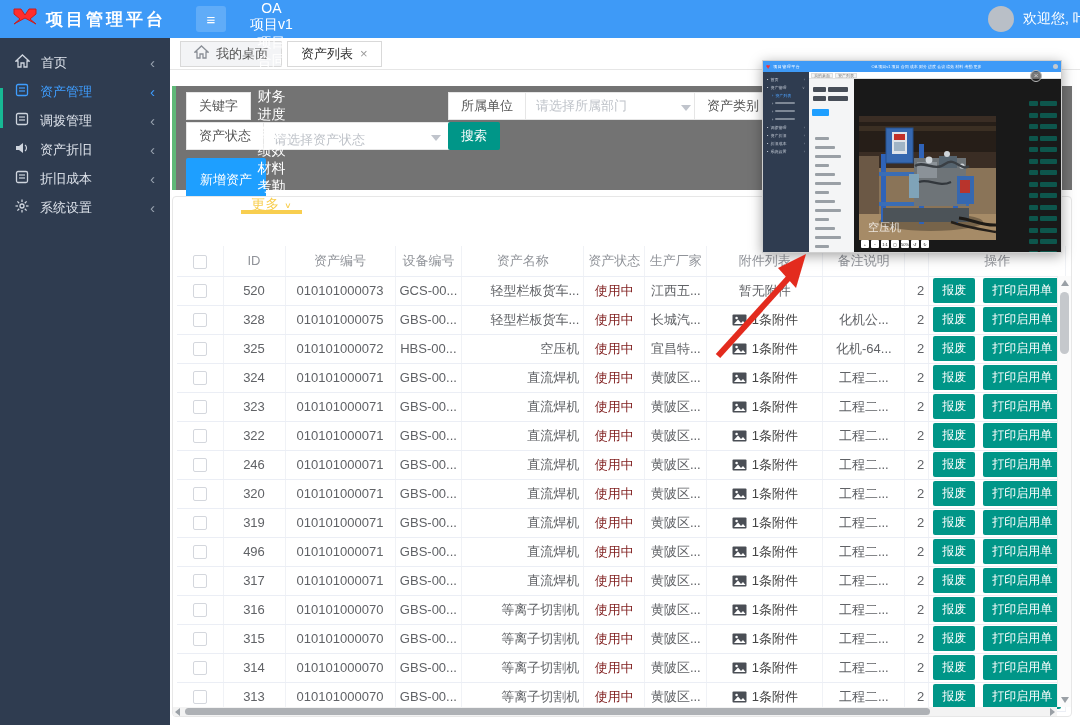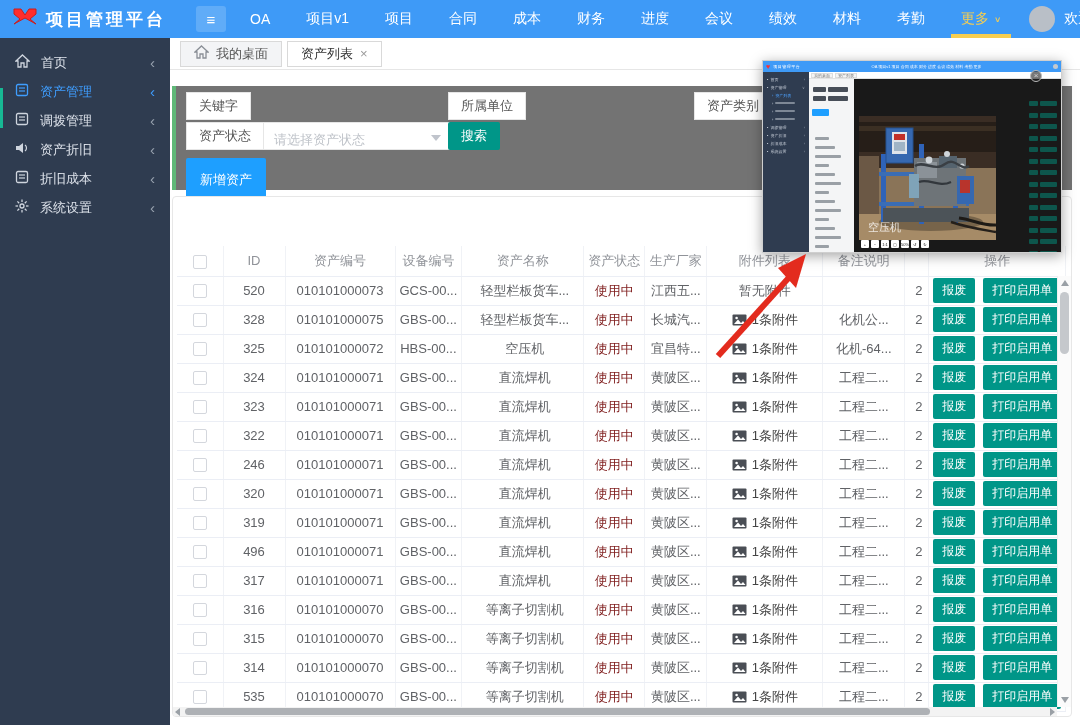--- a/index.html
+++ b/index.html
@@ -4,21 +4,21 @@
 <style>
   * { margin:0; padding:0; box-sizing:border-box; }
   html,body { width:1080px; height:725px; overflow:hidden; }
   body { font-family:"Liberation Sans","DejaVu Sans",sans-serif; background:#fff; position:relative; }
 
   
   .navbar { position:absolute; left:0; top:0; width:1080px; height:38px; background:#3E9AF7; display:flex; align-items:center; color:#fff; z-index:10; }
   .logo-area { display:flex; align-items:center; gap:8px; padding:0 12px; width:196px; flex:none; }
   .app-title { font-size:17px; font-weight:bold; letter-spacing:3px; white-space:nowrap; }
   .hamburger { width:30px; height:26px; background:rgba(255,255,255,.18); border-radius:3px; display:flex; align-items:center; justify-content:center; font-size:15px; margin-right:6px; flex:none; }
-  .nav-items { display:flex; align-items:center; height:100%; }
+  .nav-items { display:flex; align-items:center; height:100%;flex-direction:column; }
   .nav-item { padding:0 18px; font-size:14px; height:100%; display:flex; align-items:center; white-space:nowrap; cursor:default; }
   .nav-item.more { color:#F8CE4F; position:relative; gap:5px; }
   .nav-item.more .caret { font-size:10px; transform:scaleY(.8); }
   .nav-item.more::after { content:""; position:absolute; left:8px; right:8px; bottom:0; height:4px; background:#F8CE4F; }
   .user-area { margin-left:auto; display:flex; align-items:center; gap:9px; padding-left:10px; overflow:hidden; flex:none; width:102px; }
   .avatar { width:26px; height:26px; border-radius:50%; background:#b9bfc7; flex:none; }
   .welcome { font-size:14px; white-space:nowrap; }
 
   
   .sidebar { position:absolute; left:0; top:38px; width:170px; bottom:0; background:#2F3C50; z-index:5; padding-top:10px; }
@@ -48,21 +48,21 @@
   .btn { display:flex; align-items:center; justify-content:center; color:#fff; font-size:13px; border-radius:2px; cursor:pointer; border:none; font-family:inherit; }
   .btn-search { position:absolute; left:272px; top:36px; width:52px; height:28px; background:#009688; }
   .btn-add { position:absolute; left:10px; top:72px; width:80px; height:44px; background:#1E9FFF; }
 
   
   .table-card { position:absolute; left:2px; top:158px; right:8px; bottom:8px; border:1px solid #e7e7e7; border-radius:4px; background:#fff; overflow:hidden; }
   table { border-collapse:collapse; table-layout:fixed; position:absolute; left:4px; top:49px; }
   th, td { height:29px; font-size:13px; font-weight:normal; text-align:center; border-bottom:1px solid #ebeef5; border-right:1px solid #f0f2f6; overflow:hidden; white-space:nowrap; padding:0 4px; }
   th { color:#909399; height:30px; }
   td { color:#606266; }
-  td.left, th.left { text-align:center; padding-left:8px; }
+  td.left, th.left { text-align:right; padding-left:8px; }
   .status-ok { color:#7f1d1d; }
   .cb { width:14px; height:14px; border:1px solid #d4d7dd; border-radius:2px; background:#fff; display:inline-block; vertical-align:middle; }
   .att { display:inline-flex; align-items:center; gap:5px; color:#444; cursor:pointer; }
   .row-btns { display:flex; gap:8px; justify-content:center; }
   .row-btn { background:#009688; color:#fff; font-size:12px; padding:4px 9px; border-radius:2px; white-space:nowrap; cursor:pointer; }
 
   
   .vscroll { position:absolute; right:0; top:79px; bottom:9px; width:14px; background:#fbfbfb; border-left:1px solid #f0f0f0; }
   .vthumb { position:absolute; left:2px; right:2px; top:16px; height:62px; background:#c5c8cc; border-radius:6px; }
   .arr { position:absolute; width:0; height:0; left:3px; }
@@ -218,20 +218,24 @@
         <span class="close">×</span>
       </div>
     </div>
 
   <div class="filter-card">
     <div class="fg" style="left:10px; top:6px;">
       <div class="flabel">关键字</div>
     </div>
     <div class="fg" style="left:272px; top:6px;">
       <div class="flabel">所属单位</div>
+      <div class="fctrl" style="width:176px;">
+        <span>请选择所属部门</span>
+        <i class="caret"></i>
+      </div>
     </div>
     <div class="fg" style="left:518px; top:6px;">
       <div class="flabel">资产类别</div>
       <div class="fctrl" style="width:160px;">
         <i class="caret"></i>
       </div>
     </div>
     <div class="fg" style="left:10px; top:36px;">
       <div class="flabel">资产状态</div>
       <div class="fctrl" style="width:188px;align-items:flex-end;">
@@ -612,21 +616,21 @@
             <td class="left">2</td>
             <td>
               <span class="row-btns">
                 <span class="row-btn">报废</span>
                 <span class="row-btn">打印启用单</span>
               </span>
             </td>
           </tr>
           <tr>
             <td><span class="cb"></span></td>
-            <td>535</td>
+            <td>313</td>
             <td>010101000070</td>
             <td>GBS-00...</td>
             <td class="left">等离子切割机</td>
             <td><span class="status-ok">使用中</span></td>
             <td>黄陂区...</td>
             <td><span class="att">
                 <svg width="15" height="12" viewBox="0 0 15 12">
                   <rect x="0.5" y="0.5" width="14" height="11" rx="1" fill="#4a4e55"></rect>
                   <circle cx="4.6" cy="4" r="1.3" fill="#fff"></circle>
                   <path d="M2 10 L6 5.5 L9 9 L11 7 L13.5 10 Z" fill="#fff"></path>

